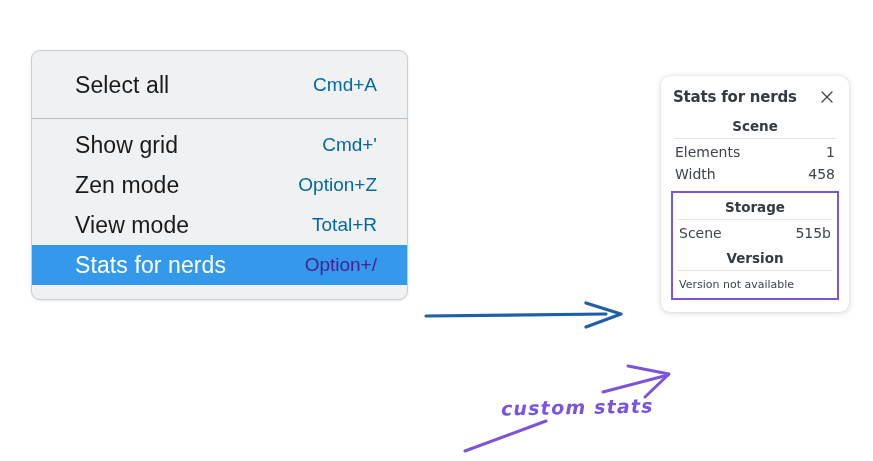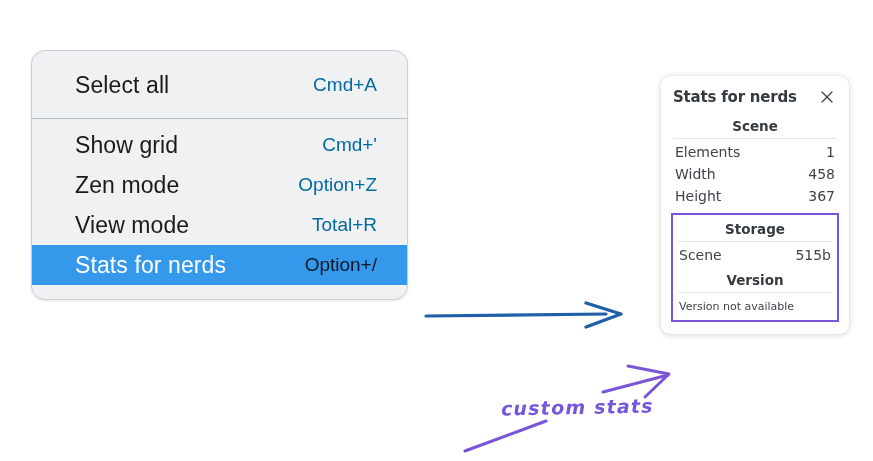--- a/index.html
+++ b/index.html
@@ -16,21 +16,21 @@
   }
 
   
   #context-menu {
     position: absolute;
     left: 31px;
     top: 50px;
     width: 377px;
     background: #f0f1f3;
     border: 1px solid #c9ced4;
-    border-radius: 14px;
+    border-radius: 9px;
     box-shadow: 0 1px 3px rgba(0,0,0,0.10);
     overflow: hidden;
     box-sizing: border-box;
   }
   .menu-group {
     padding: 6px 0 6px 0;
   }
   .menu-group.group-top {
     padding: 14px 0 13px 0;
   }
@@ -62,21 +62,21 @@
     color: #0369a1;
     white-space: nowrap;
   }
   .menu-item.selected {
     background: #3498eb;
   }
   .menu-item.selected .mi-label {
     color: #ffffff;
   }
   .menu-item.selected .mi-shortcut {
-    color: #0f172a;
+    color: #4c1d95;
   }
 
   
   #stats-panel {
     position: absolute;
     left: 661px;
     top: 76px;
     width: 188px;
     background: #ffffff;
     border-radius: 9px;
@@ -215,24 +215,20 @@
     <div class="section-title">Scene</div>
     <div class="section-rule"></div>
     <div class="stat-row">
       <span class="k">Elements</span>
       <span class="v">1</span>
     </div>
     <div class="stat-row">
       <span class="k">Width</span>
       <span class="v">458</span>
     </div>
-    <div class="stat-row">
-      <span class="k">Height</span>
-      <span class="v">367</span>
-    </div>
   </div>
 
   <div id="custom-stats-box">
 
     <div>
       <div class="section-title">Storage</div>
       <div class="section-rule"></div>
       <div class="stat-row">
         <span class="k">Scene</span>
         <span class="v">515b</span>

